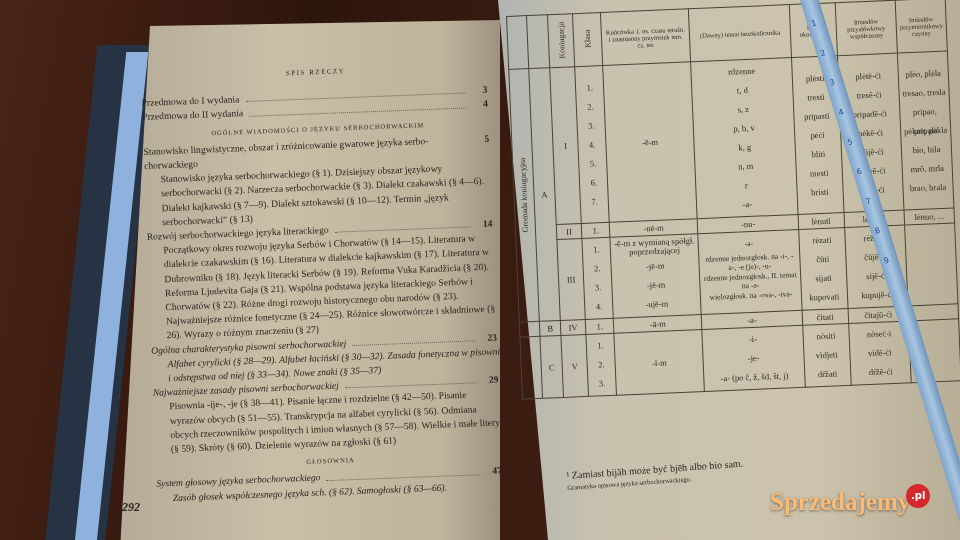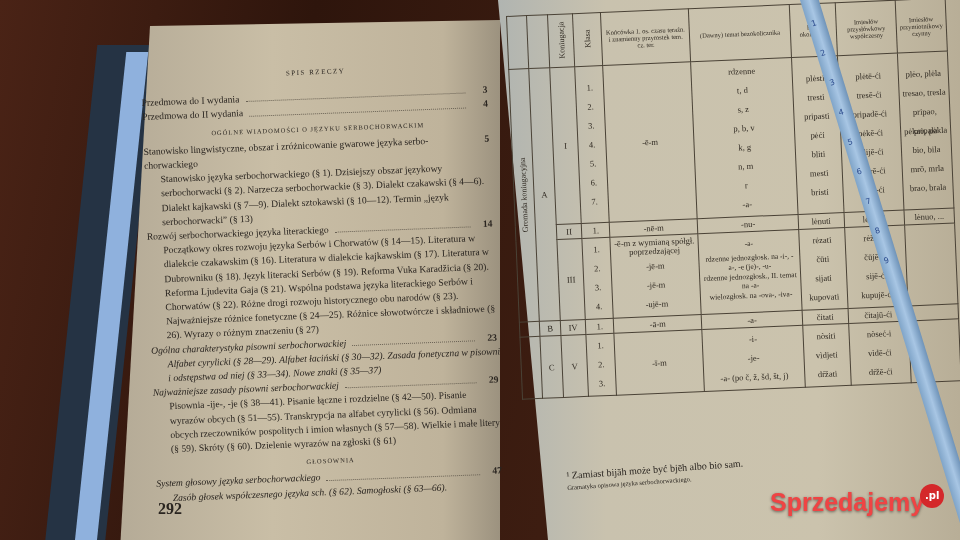--- a/index.html
+++ b/index.html
@@ -27,36 +27,36 @@
   .toc{position:absolute;left:140px;top:60px;width:350px;color:#2a2520;font-size:9.6px;line-height:14.2px;
     transform:rotate(-2.2deg);transform-origin:top left;}
   .toc .title{text-align:center;font-size:7px;letter-spacing:1.5px;margin:12px 0 10px;}
   .toc .entry{display:flex;justify-content:space-between;padding-right:4px;}
   .toc .entry .lbl{white-space:nowrap;}
   .toc .entry .dots{flex:1;border-bottom:1px dotted #6a6255;margin:0 6px 4px;}
   .toc .entry .pg{width:16px;text-align:right;font-weight:bold;}
   .toc .sub{padding-left:16px;}
   .toc .it{font-style:italic;}
   .toc .section{text-align:center;font-size:6.5px;letter-spacing:1px;margin:4px 0 2px;}
-  .page-number{position:absolute;left:122px;top:500px;font-size:16px;font-weight:bold;color:#2a2520;margin-left:36px;}
+  .page-number{position:absolute;left:122px;top:500px;font-size:12px;font-weight:bold;font-style:italic;color:#2a2520;}
 
   
   .conj{position:absolute;left:506px;top:16px;width:440px;height:460px;
     transform:rotate(-2.4deg);transform-origin:top left;color:#302a22;font-size:8.5px;}
   .conj table{border-collapse:collapse;width:100%;}
   .conj td,.conj th{border:1px solid #4a4236;padding:2px 3px;text-align:center;vertical-align:middle;}
   .conj th{font-weight:normal;font-size:6.5px;height:48px;}
   .vert{writing-mode:vertical-rl;transform:rotate(180deg);font-size:8px;}
   .stack div{height:19px;line-height:19px;}
   .footnote{position:absolute;left:566px;top:470px;color:#2a2520;font-size:10px;
     transform:rotate(-4deg);transform-origin:top left;}
   .footnote .src{font-size:6.5px;margin-top:3px;}
 
   .watermark{position:absolute;left:770px;top:488px;display:flex;align-items:flex-start;}
-  .watermark .brand{color:#ef4444;font-family:Liberation Sans, sans-serif;font-weight:bold;font-size:25px;
+  .watermark .brand{color:#fdba74;font-family:Liberation Serif, serif;font-weight:bold;font-size:25px;
     text-shadow:0 1px 3px rgba(0,0,0,.5);}
   .watermark .tld{background:#d4282a;color:#fff;font-family:"DejaVu Sans",sans-serif;font-size:10px;
     font-weight:bold;border-radius:50%;width:24px;height:24px;line-height:24px;text-align:center;margin:-4px 0 0 -4px;}
 </style>
 </head>
 <body>
 
 <div class="table-surface"></div>
 <div class="book-cover"></div>
 <div class="cover-edge"></div>

